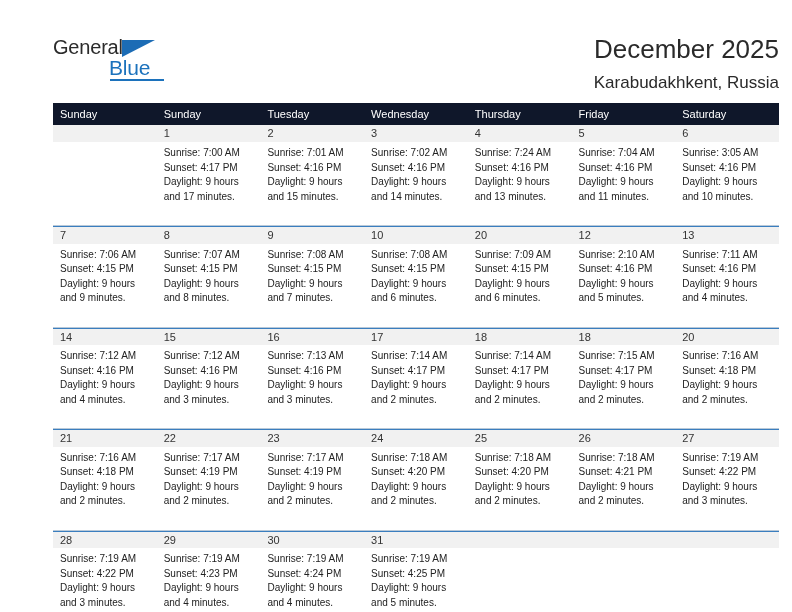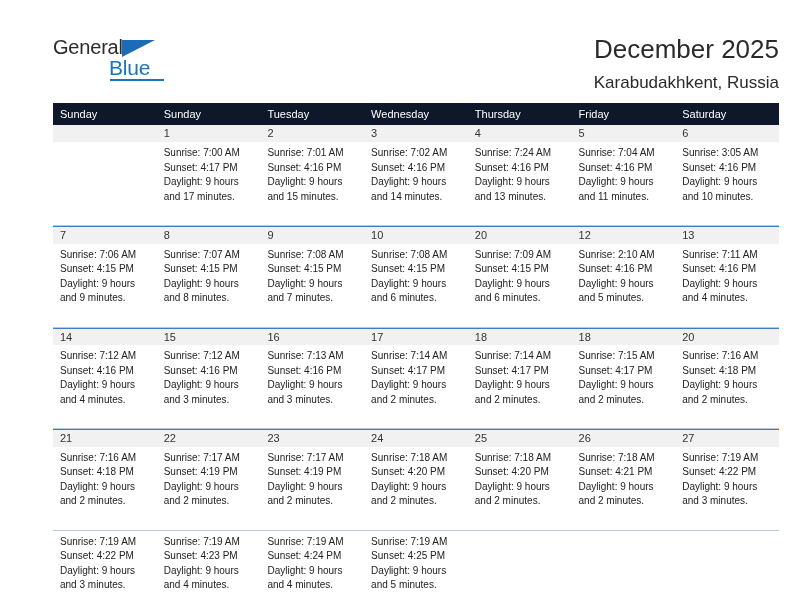--- a/index.html
+++ b/index.html
@@ -400,20 +400,29 @@
           <td class="info-cell">
             <div class="info-line">Sunrise: 7:19 AM</div>
             <div class="info-line">Sunset: 4:22 PM</div>
             <div class="info-line">Daylight: 9 hours</div>
             <div class="info-line">and 3 minutes.</div>
           </td>
         </tr>
         <tr class="sep-row">
           <td colspan="7"></td>
         </tr>
+        <tr class="weekrow">
+          <td class="daynum-cell">28</td>
+          <td class="daynum-cell">29</td>
+          <td class="daynum-cell">30</td>
+          <td class="daynum-cell">31</td>
+          <td class="daynum-cell"></td>
+          <td class="daynum-cell"></td>
+          <td class="daynum-cell"></td>
+        </tr>
         <tr>
           <td class="info-cell">
             <div class="info-line">Sunrise: 7:19 AM</div>
             <div class="info-line">Sunset: 4:22 PM</div>
             <div class="info-line">Daylight: 9 hours</div>
             <div class="info-line">and 3 minutes.</div>
           </td>
           <td class="info-cell">
             <div class="info-line">Sunrise: 7:19 AM</div>
             <div class="info-line">Sunset: 4:23 PM</div>

